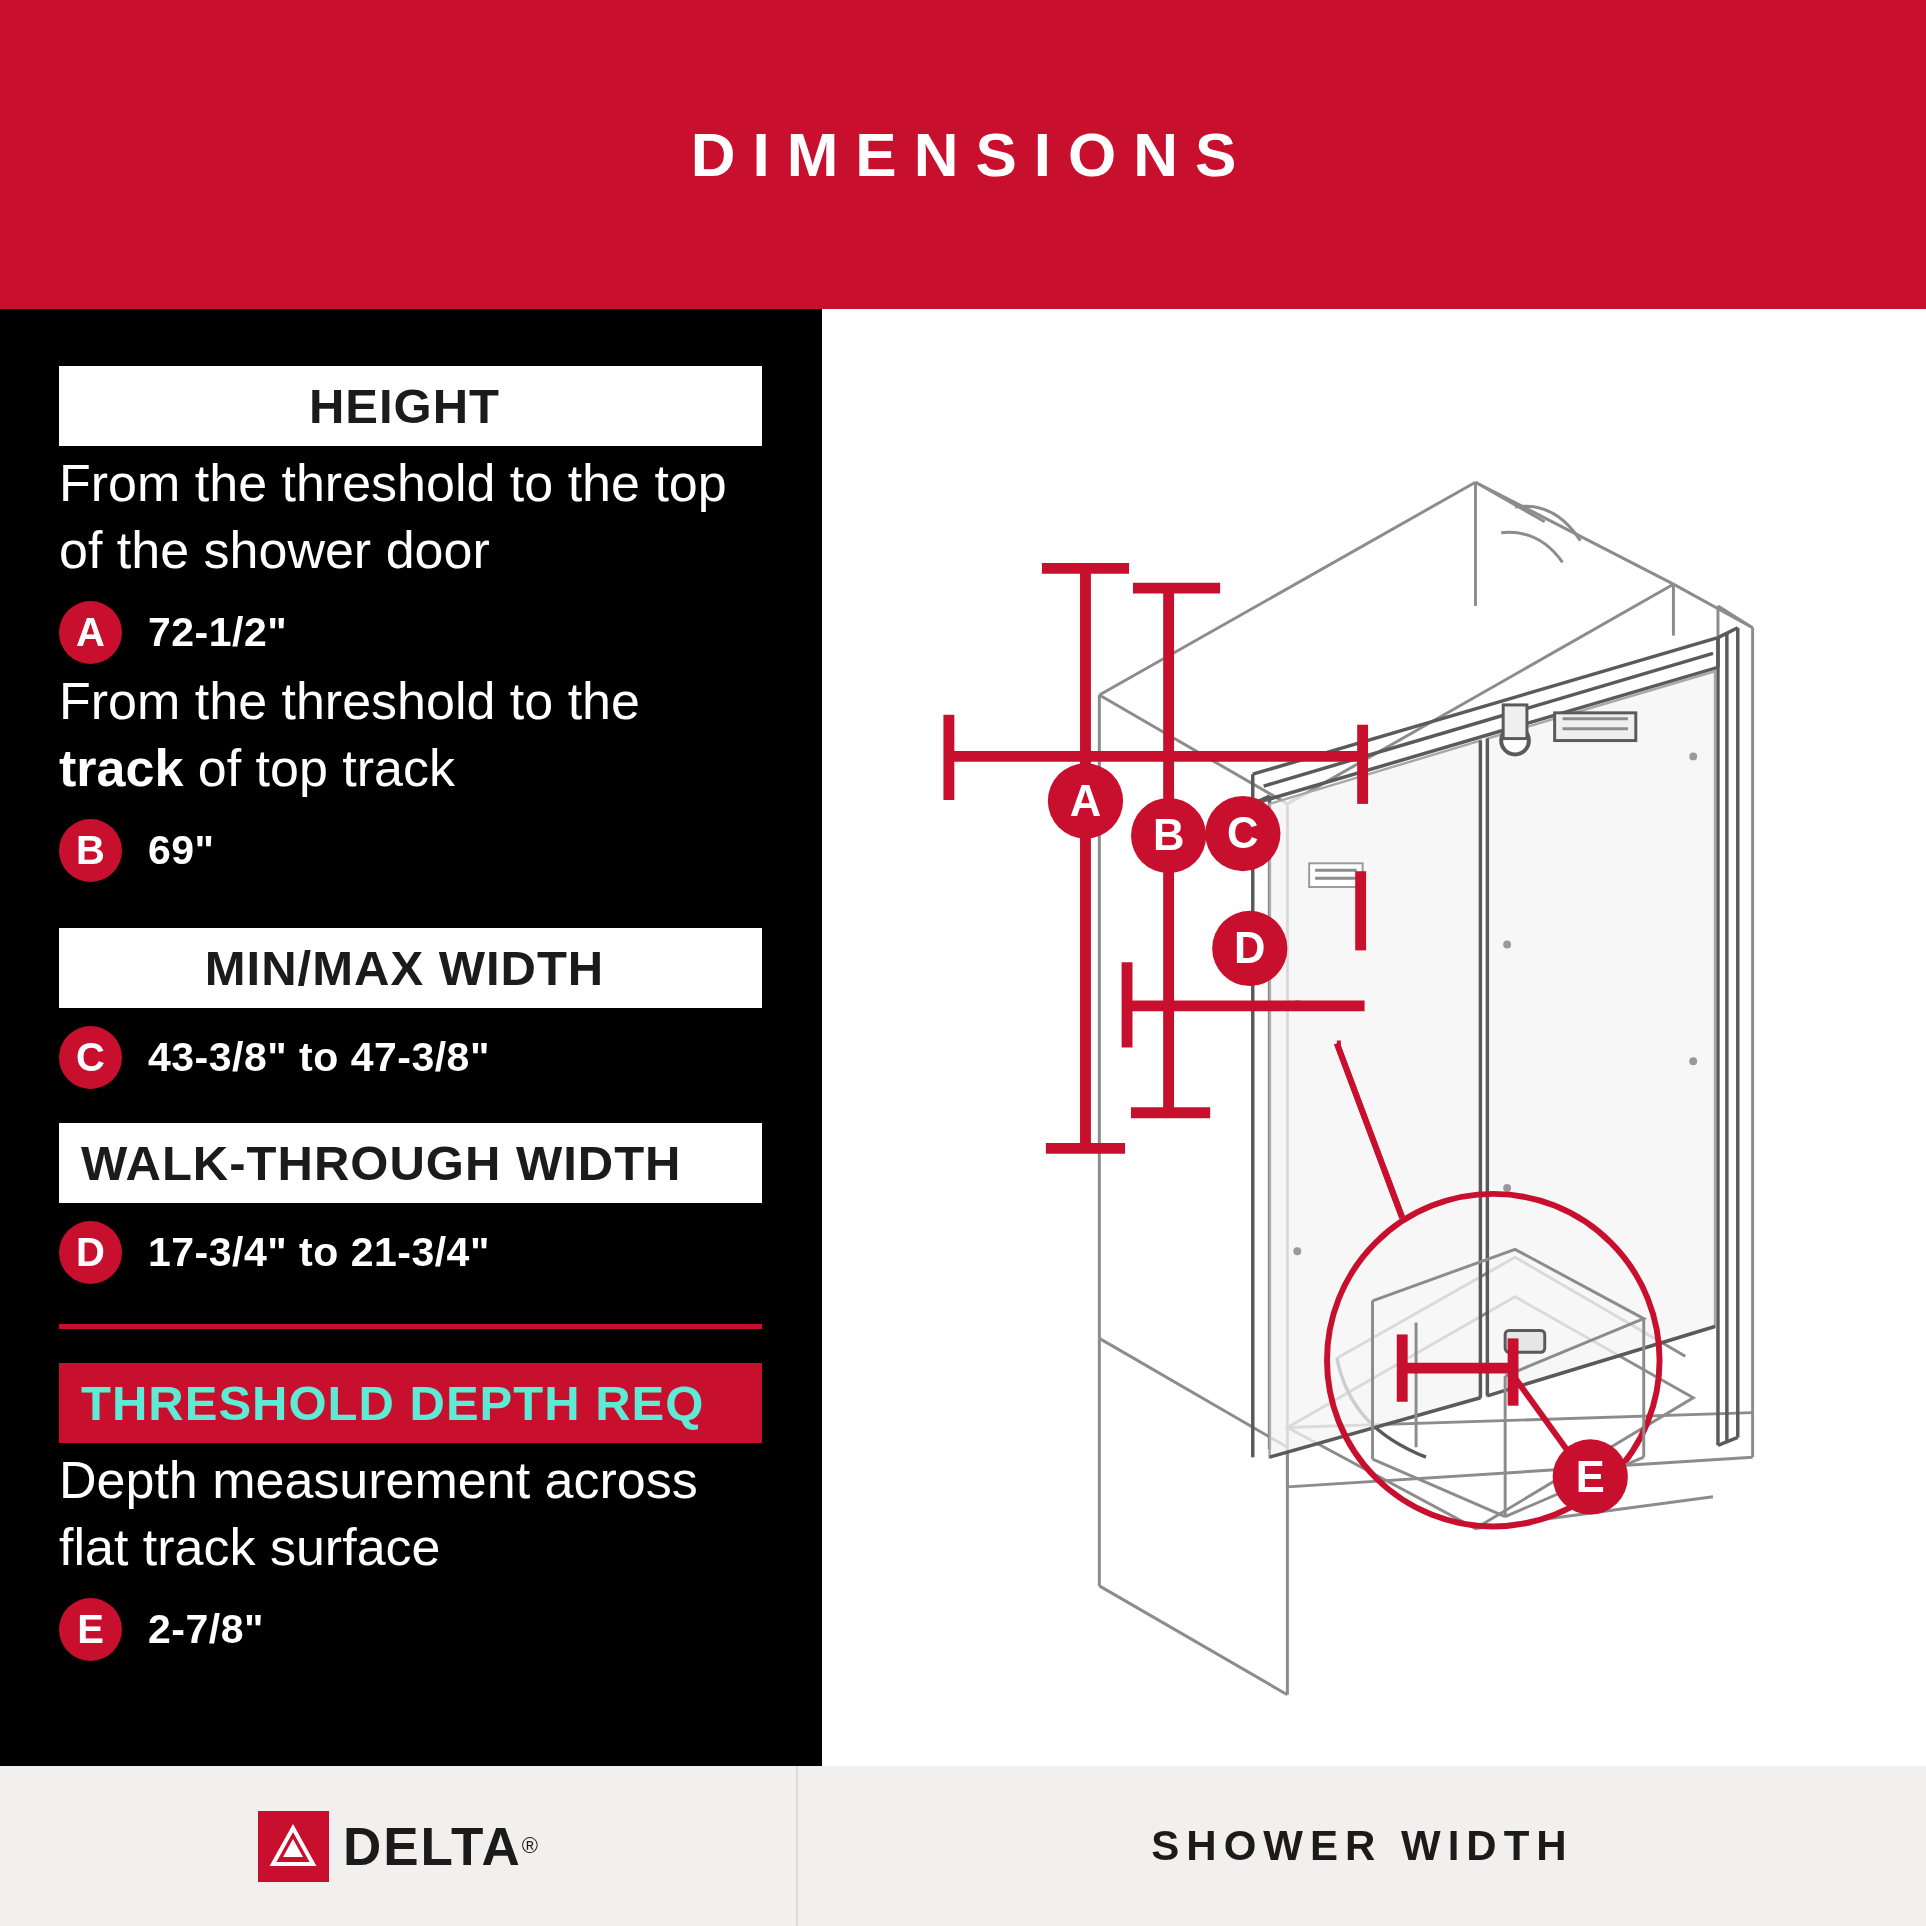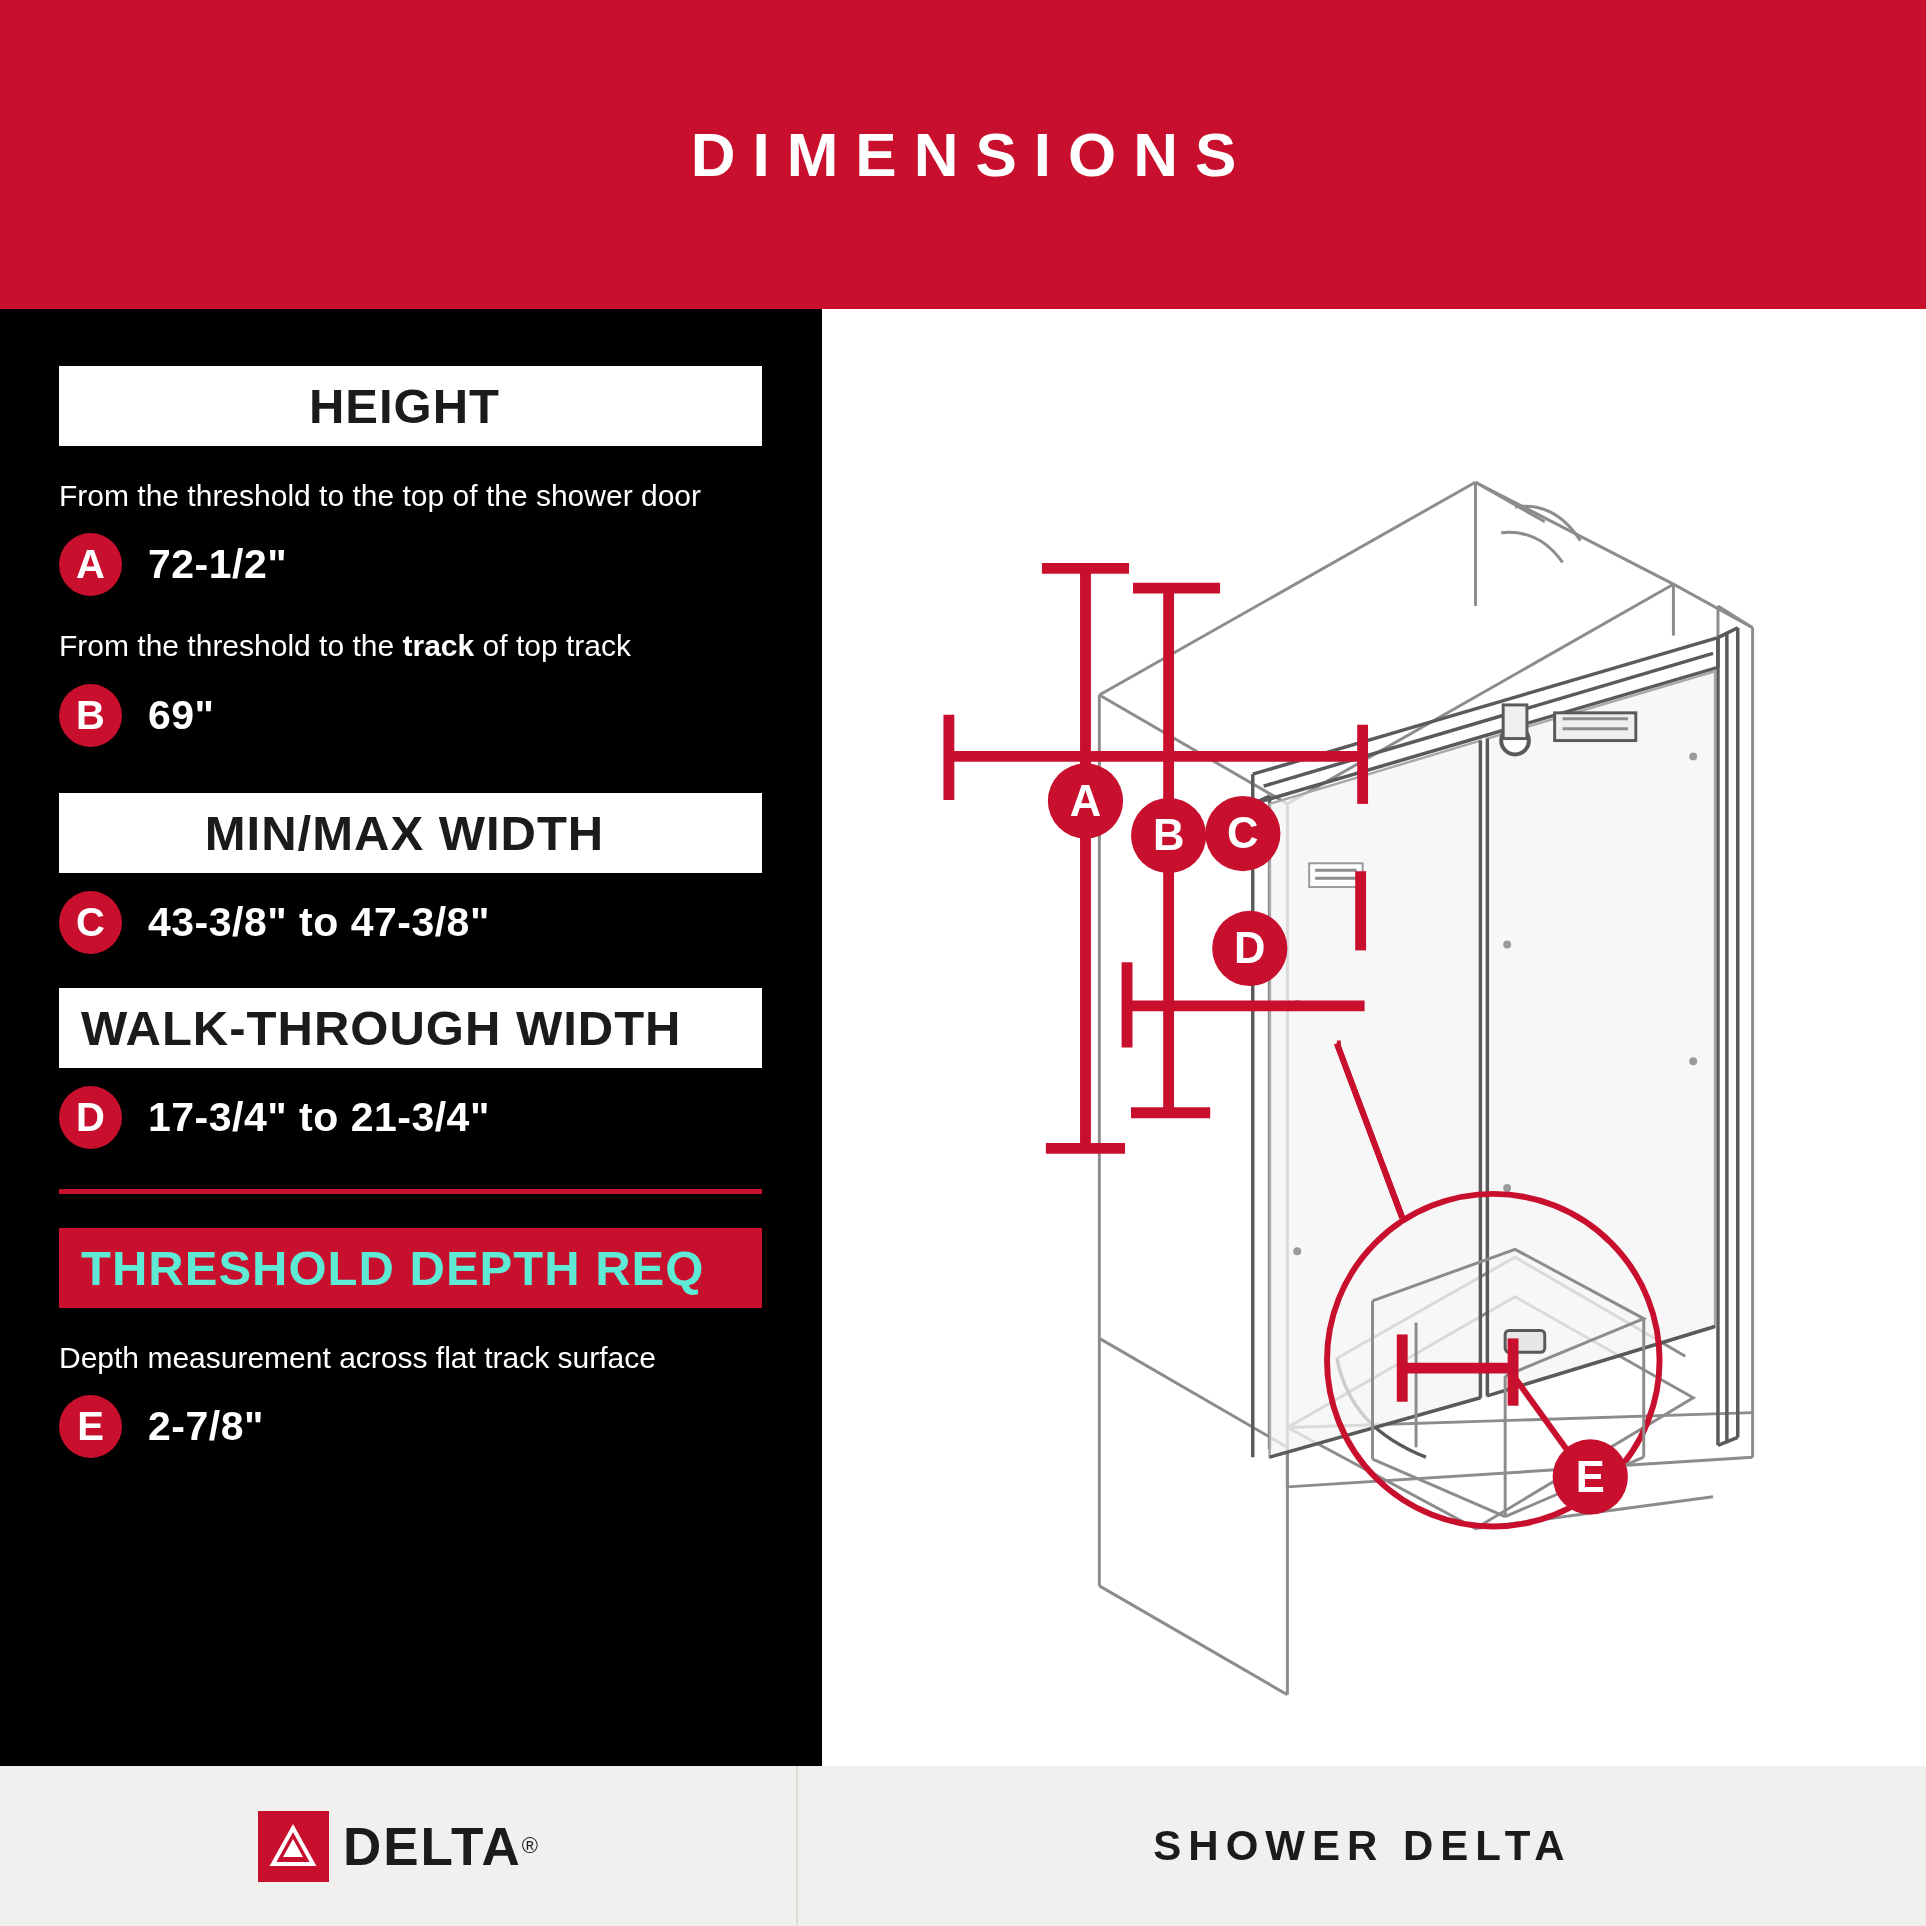--- a/index.html
+++ b/index.html
@@ -70,23 +70,23 @@
   }
   .band.red {
     background: #c8102e;
     color: #5eead4;
     text-align: left;
     padding-left: 22px;
   }
 
   .desc {
     color: #ffffff;
-    font-size: 30px;
+    font-size: 52px;
     line-height: 1.28;
-    margin-top: 31px;
+    margin-top: 4px;
     width: 693px;
   }
   .desc b { font-weight: bold; }
 
   .measure-row {
     display: flex;
     align-items: center;
     margin-top: 18px;
   }
   .badge {
@@ -393,18 +393,18 @@
           <svg width="48" height="48" viewBox="0 0 48 48">
             <polygon points="24,6 44,42 4,42" fill="none" stroke="#ffffff" stroke-width="4"></polygon>
             <polygon points="24,17 34,35 14,35" fill="#ffffff"></polygon>
           </svg>
         </div>
         <div class="delta-word">DELTA</div>
         <div class="delta-reg">®</div>
       </div>
     </div>
     <div class="footer-right">
-      <div class="footer-right-text">SHOWER DELTA</div>
+      <div class="footer-right-text">SHOWER WIDTH</div>
     </div>
   </div>
 
 </div>
 
 
 </body></html>

